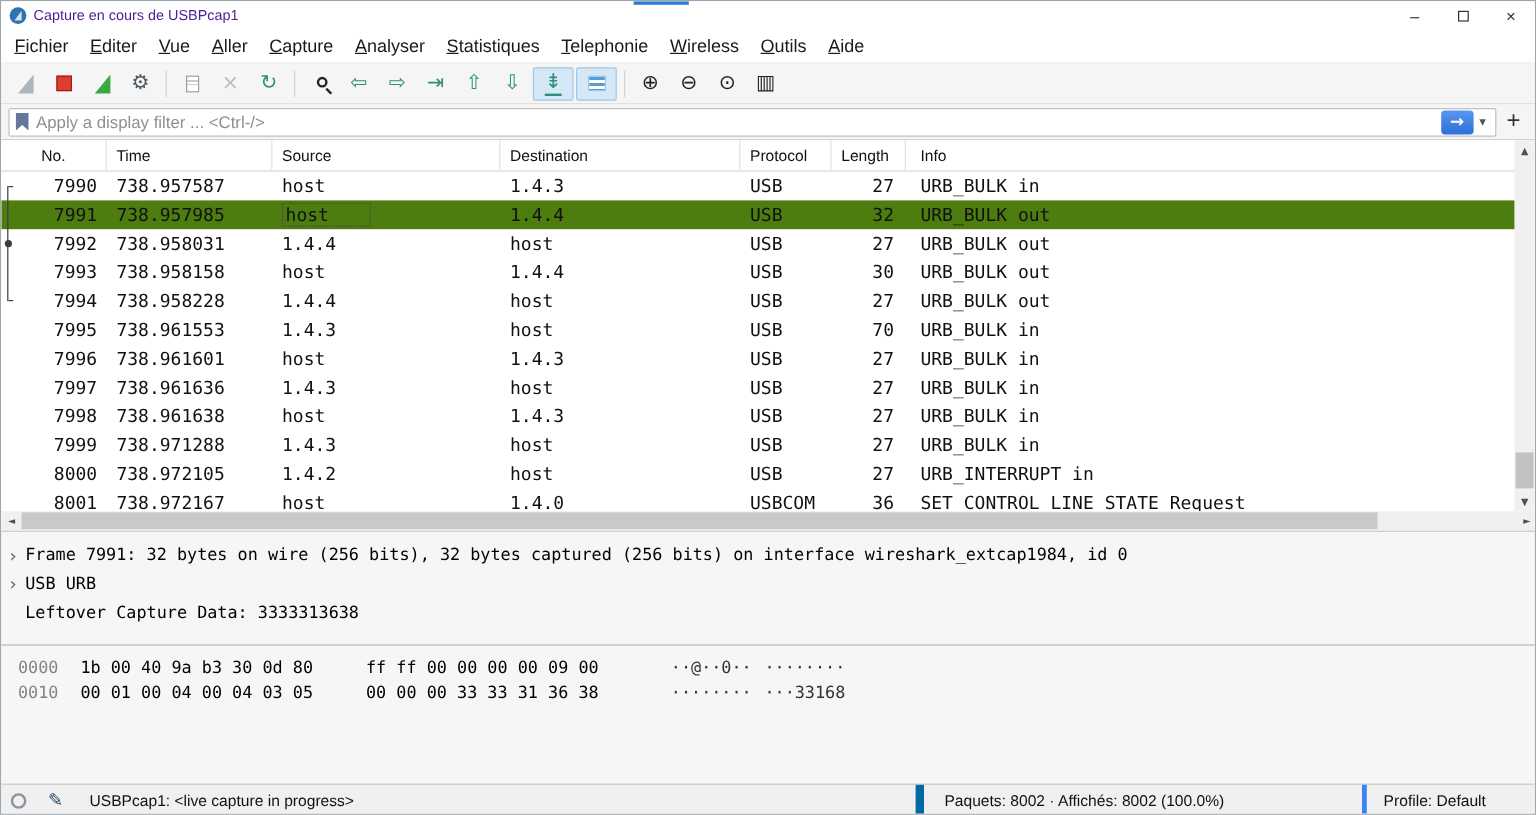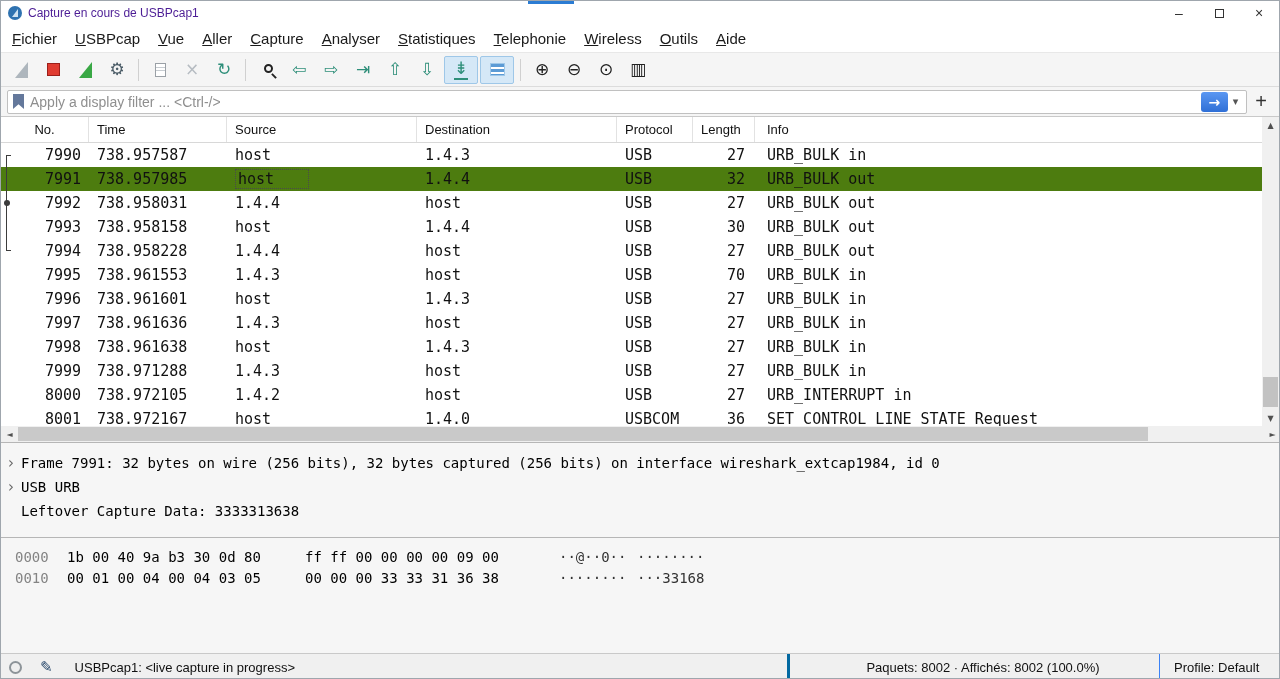--- a/index.html
+++ b/index.html
@@ -96,42 +96,42 @@
   .hoff { width:40px; color:#848484; margin-right:12px; }
   .hhex { width:224px; margin-right:14px; color:#000000; }
   .hascii { color:#333; }
   .hascii.a1 { width:70px; margin-left:16px; margin-right:8px; }
 
   
   .statusbar { height:27px; background:#f0f0f0; border-top:1px solid #c9c9c9; display:flex; align-items:center; font-size:13px; color:#111; }
   .sb-left { flex:1; display:flex; align-items:center; padding-left:8px; height:100%; }
   .sb-dot { width:13px; height:13px; border-radius:50%; border:2px solid #8d9499; background:#efefef; margin-right:18px; }
   .sb-pencil { font-family:"DejaVu Sans",sans-serif; font-size:15px; color:#2c4c6e; margin-right:22px; }
-  .sb-mid { width:372px; height:100%; display:flex; align-items:center; border-left:3px solid #0369a1; padding-left:17px;justify-content:center; }
-  .sb-right { width:120px; height:100%; display:flex; align-items:center; border-left:1px solid #3b82f6; padding-left:14px; }
+  .sb-mid { width:372px; height:100%; display:flex; align-items:center; border-left:7px solid #0369a1; padding-left:17px; }
+  .sb-right { width:144px; height:100%; display:flex; align-items:center; border-left:4px solid #3b82f6; padding-left:14px; }
 </style>
 </head>
 <body>
 
 <div class="titlebar">
   <div class="top-accent"></div>
   <span class="logo"></span>
   <span class="title-text">Capture en cours de USBPcap1</span>
   <div class="win-controls">
     <span class="wc">–</span>
     <span class="wc">
         <span class="maxbox"></span>
       </span>
     <span class="wc">×</span>
   </div>
 </div>
 
 <div class="menubar">
   <span class="mi">Fichier</span>
-  <span class="mi">USBPcap</span>
+  <span class="mi">Editer</span>
   <span class="mi">Vue</span>
   <span class="mi">Aller</span>
   <span class="mi">Capture</span>
   <span class="mi">Analyser</span>
   <span class="mi">Statistiques</span>
   <span class="mi">Telephonie</span>
   <span class="mi">Wireless</span>
   <span class="mi">Outils</span>
   <span class="mi">Aide</span>
 </div>

